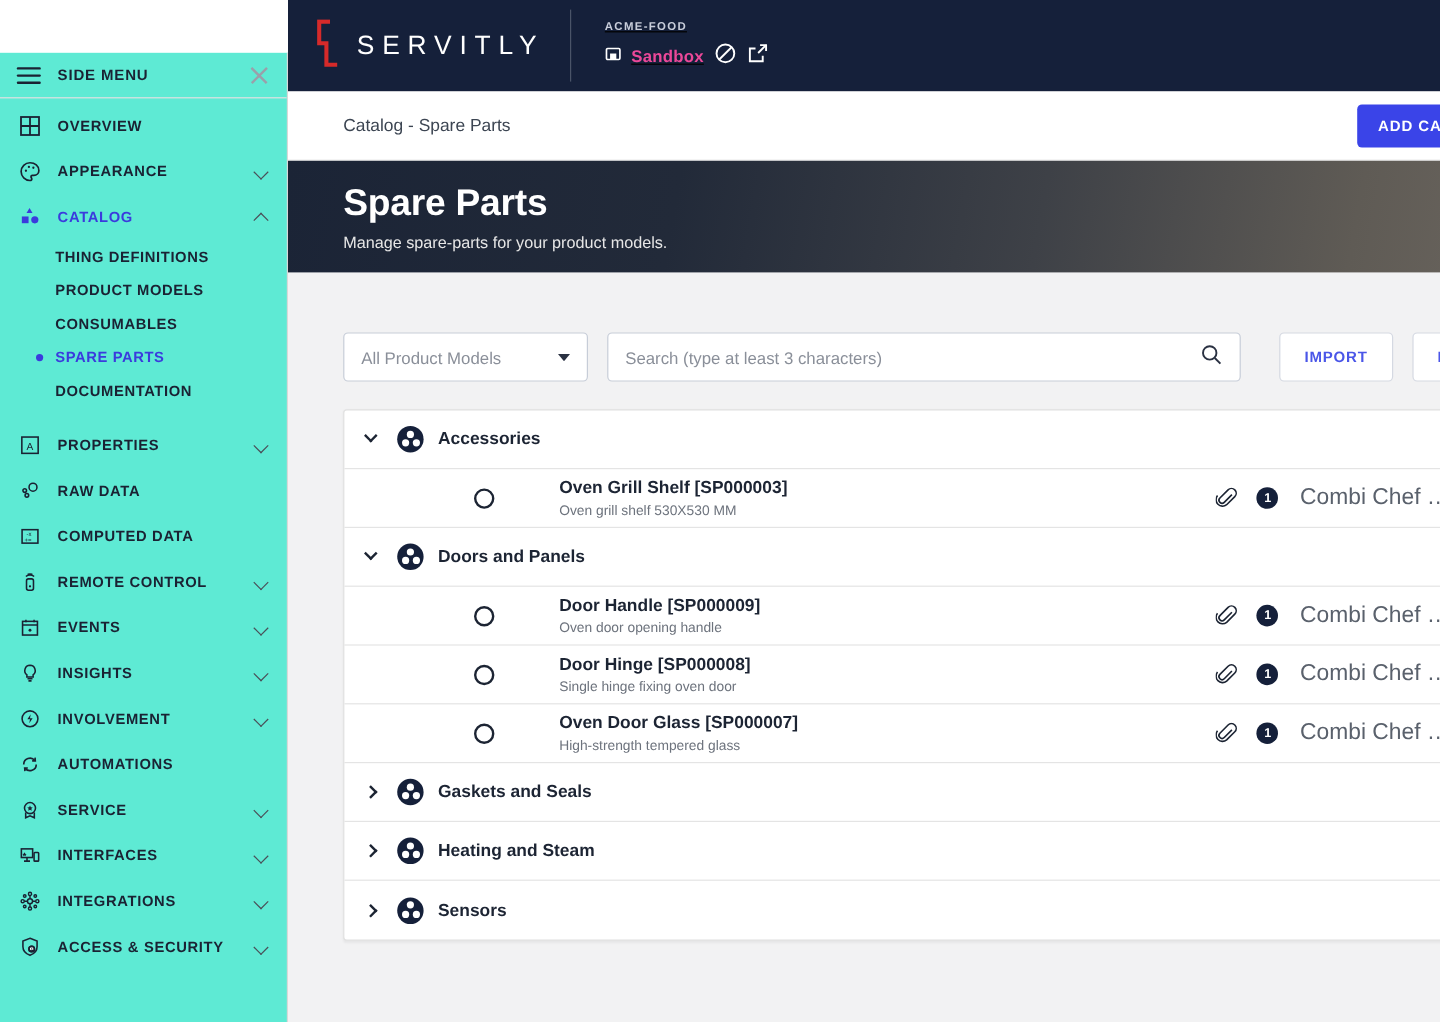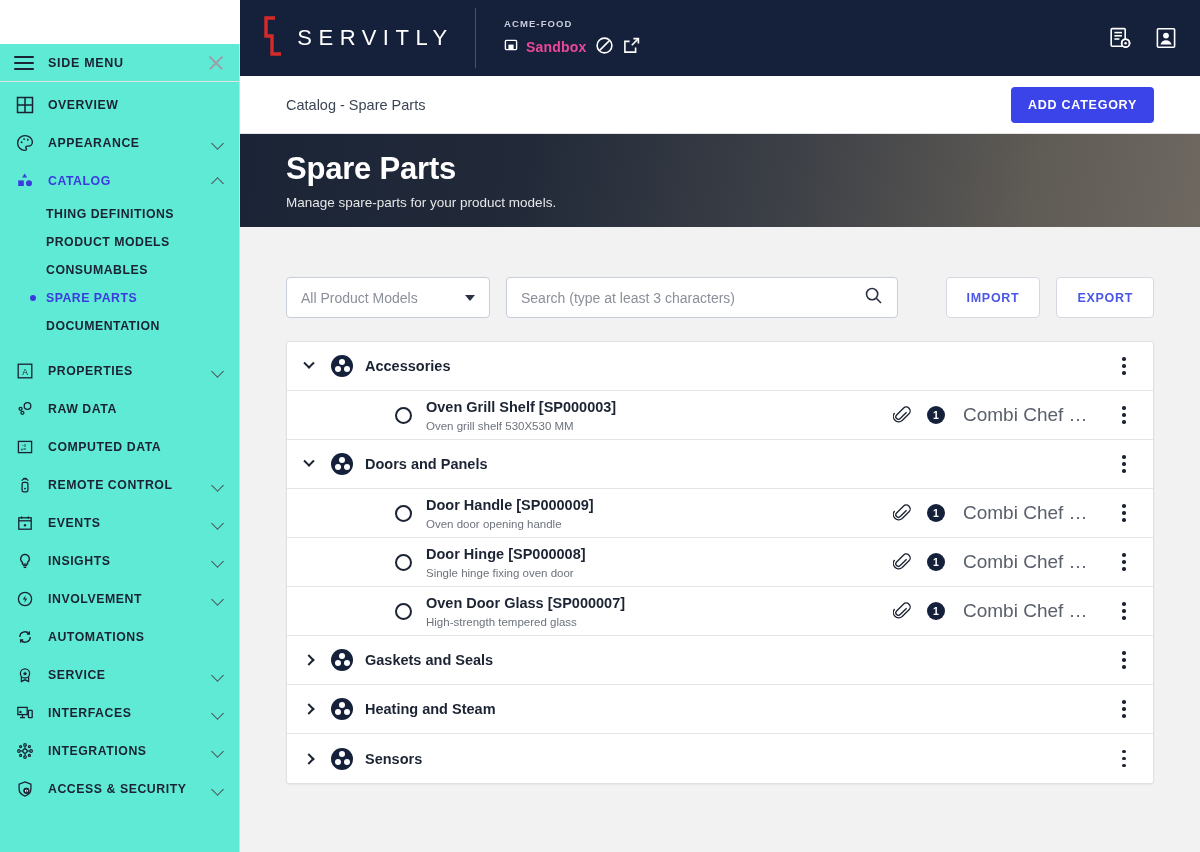--- a/index.html
+++ b/index.html
@@ -110,21 +110,21 @@
   .logo-wrap {
     width: 235px; display: flex; align-items: center; justify-content: center;
   }
   .logo { display: flex; align-items: center; }
   .logo-mark { margin-right: 10px; }
   .logo-text {
     color: #ffffff; font-size: 22px; letter-spacing: 6.5px;
     font-weight: 400; font-family: "Liberation Sans", sans-serif;
   }
   .topbar-sep { width: 1px; height: 60px; background: #4a5468; }
-  .env-block { padding-left: 28px; }
+  .env-block { padding-left: 28px; text-decoration: underline; }
   .env-org {
     font-size: 9.5px; font-weight: 700; letter-spacing: 1.1px;
     color: #c9cedb; margin-bottom: 7px;
   }
   .env-row { display: flex; align-items: center; gap: 8px; }
   .env-name {
     font-size: 14px; font-weight: 700; color: #ec4899; letter-spacing: .2px;
   }
   .topbar-right {
     position: absolute; right: 22px; top: 0; height: 76px;
@@ -175,21 +175,21 @@
     display: flex; align-items: center;
     padding: 0 14px; cursor: pointer;
   }
   .select-label { font-size: 14px; color: #8a8f99; flex: 1; }
   .caret {
     width: 0; height: 0;
     border-left: 5.5px solid transparent; border-right: 5.5px solid transparent;
     border-top: 6.5px solid #2a3142;
   }
   .search-box {
-    width: 392px; height: 41px;
+    width: 528px; height: 41px;
     border: 1px solid #c7cdd8; border-radius: 4px;
     background: #ffffff; display: flex; align-items: center;
     padding: 0 14px;
   }
   .search-box input {
     flex: 1; border: none; outline: none;
     font-size: 14px; color: #3c4552;
     font-family: "Liberation Sans", sans-serif; background: transparent;
   }
   .search-box input::placeholder { color: #8a8f99; }
@@ -247,21 +247,21 @@
   .part-row {
     height: 49px; display: flex; align-items: center;
     padding: 0 18px 0 18px;
     border-bottom: 1px solid #e4e4e4;
   }
   .part-radio {
     width: 17px; height: 17px; border-radius: 50%;
     border: 2.2px solid #1c2433; flex: 0 0 17px;
     margin-left: 90px; margin-right: 14px; cursor: pointer;
   }
-  .part-text { flex: 1; min-width: 0; }
+  .part-text { flex: 1; min-width: 0; margin-left: 40px; }
   .part-title {
     font-size: 14.5px; font-weight: 700; color: #1c2433; line-height: 1.2;
   }
   .part-desc {
     font-size: 11.5px; color: #6d737d; margin-top: 3px;
   }
   .part-clip { width: 26px; flex: 0 0 26px; display: flex; justify-content: center; cursor: pointer; }
   .part-badge {
     width: 18px; height: 18px; flex: 0 0 18px; border-radius: 50%;
     background: #15203a; color: #fff;

